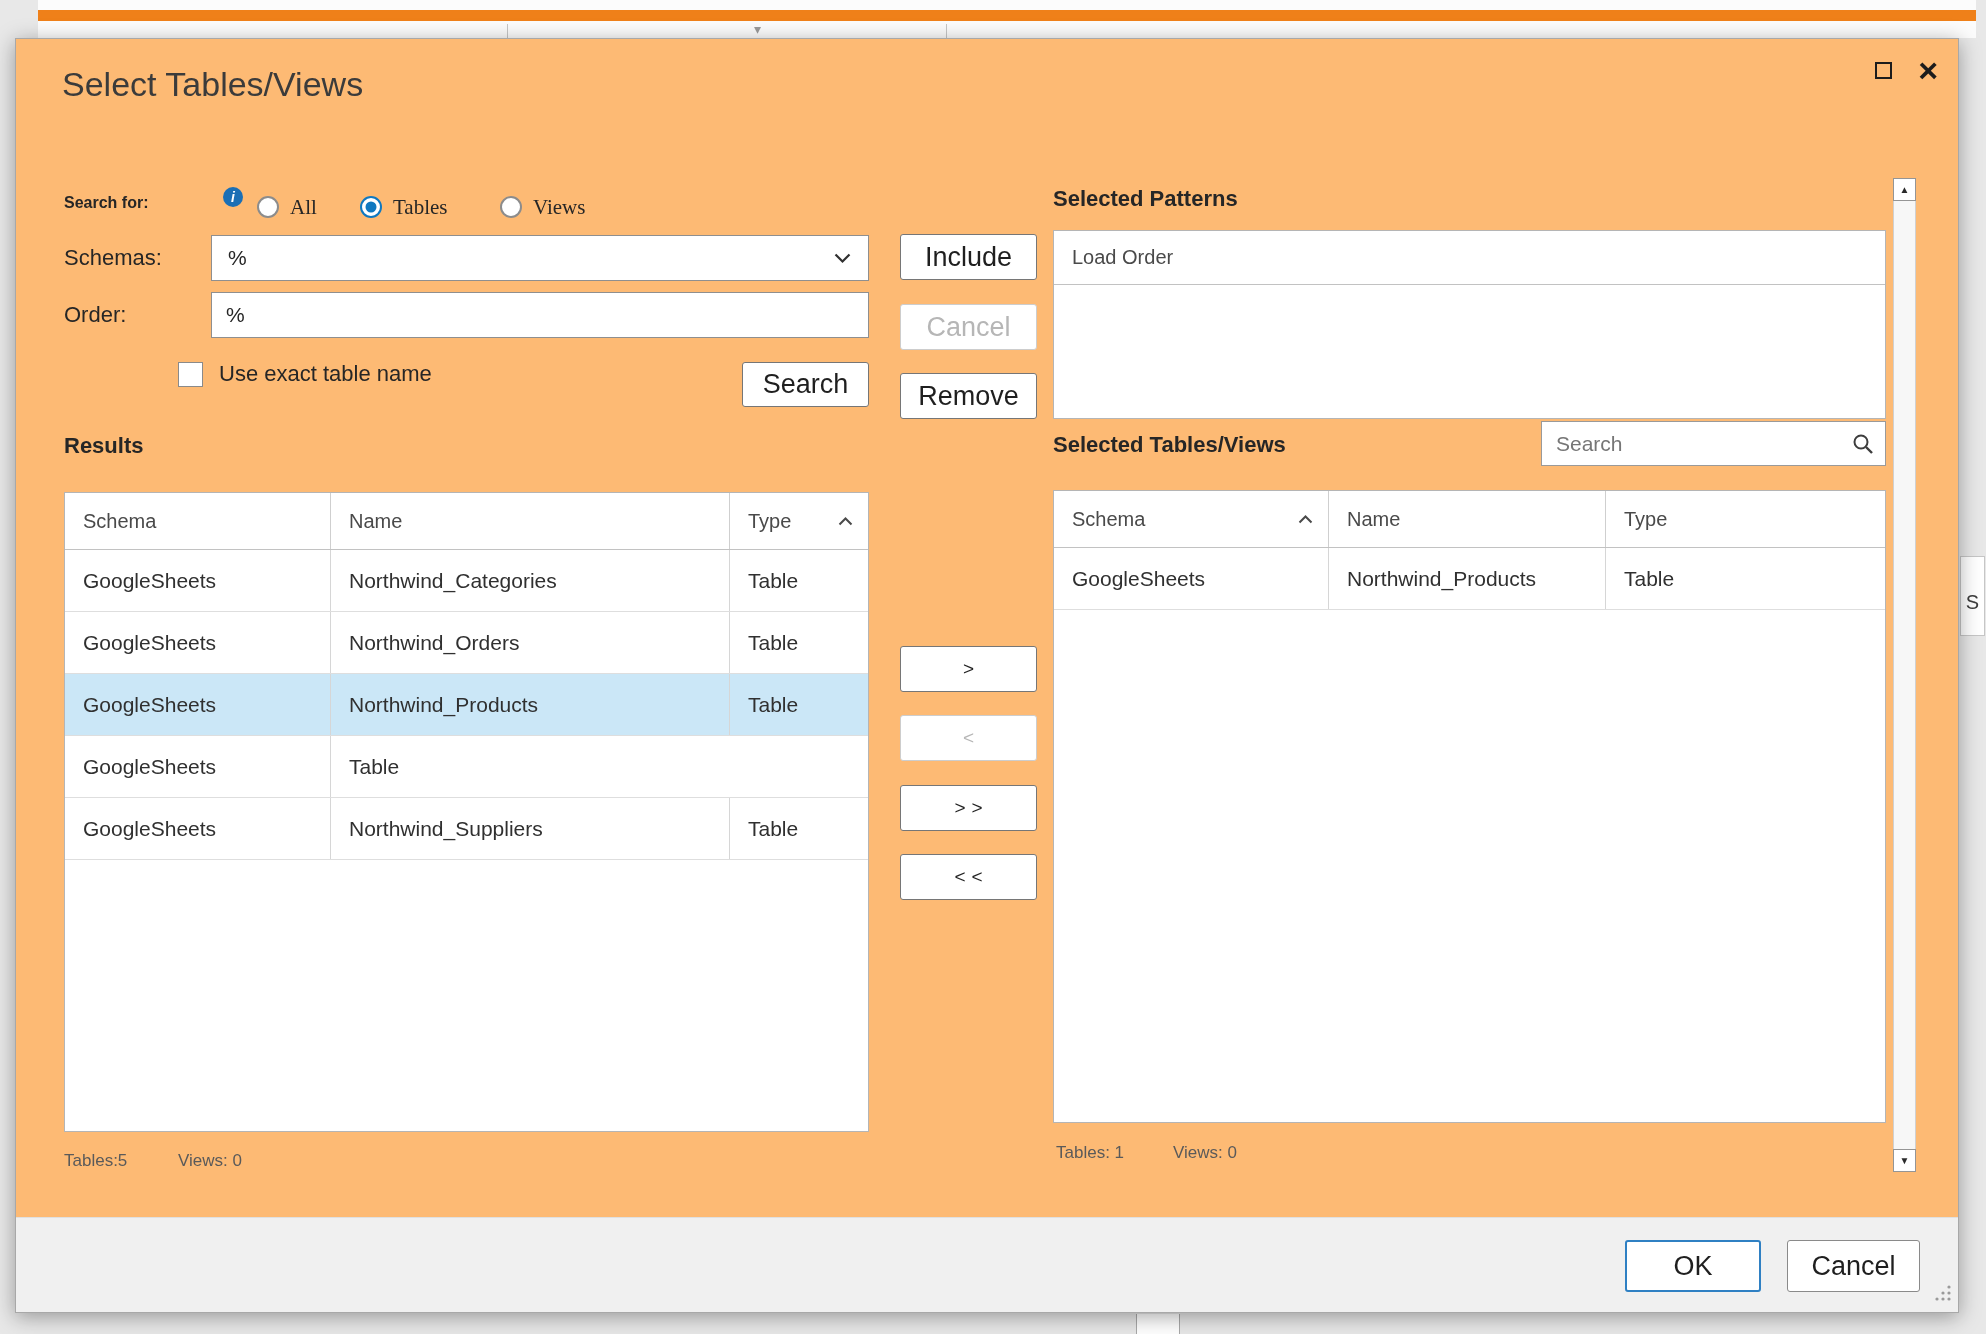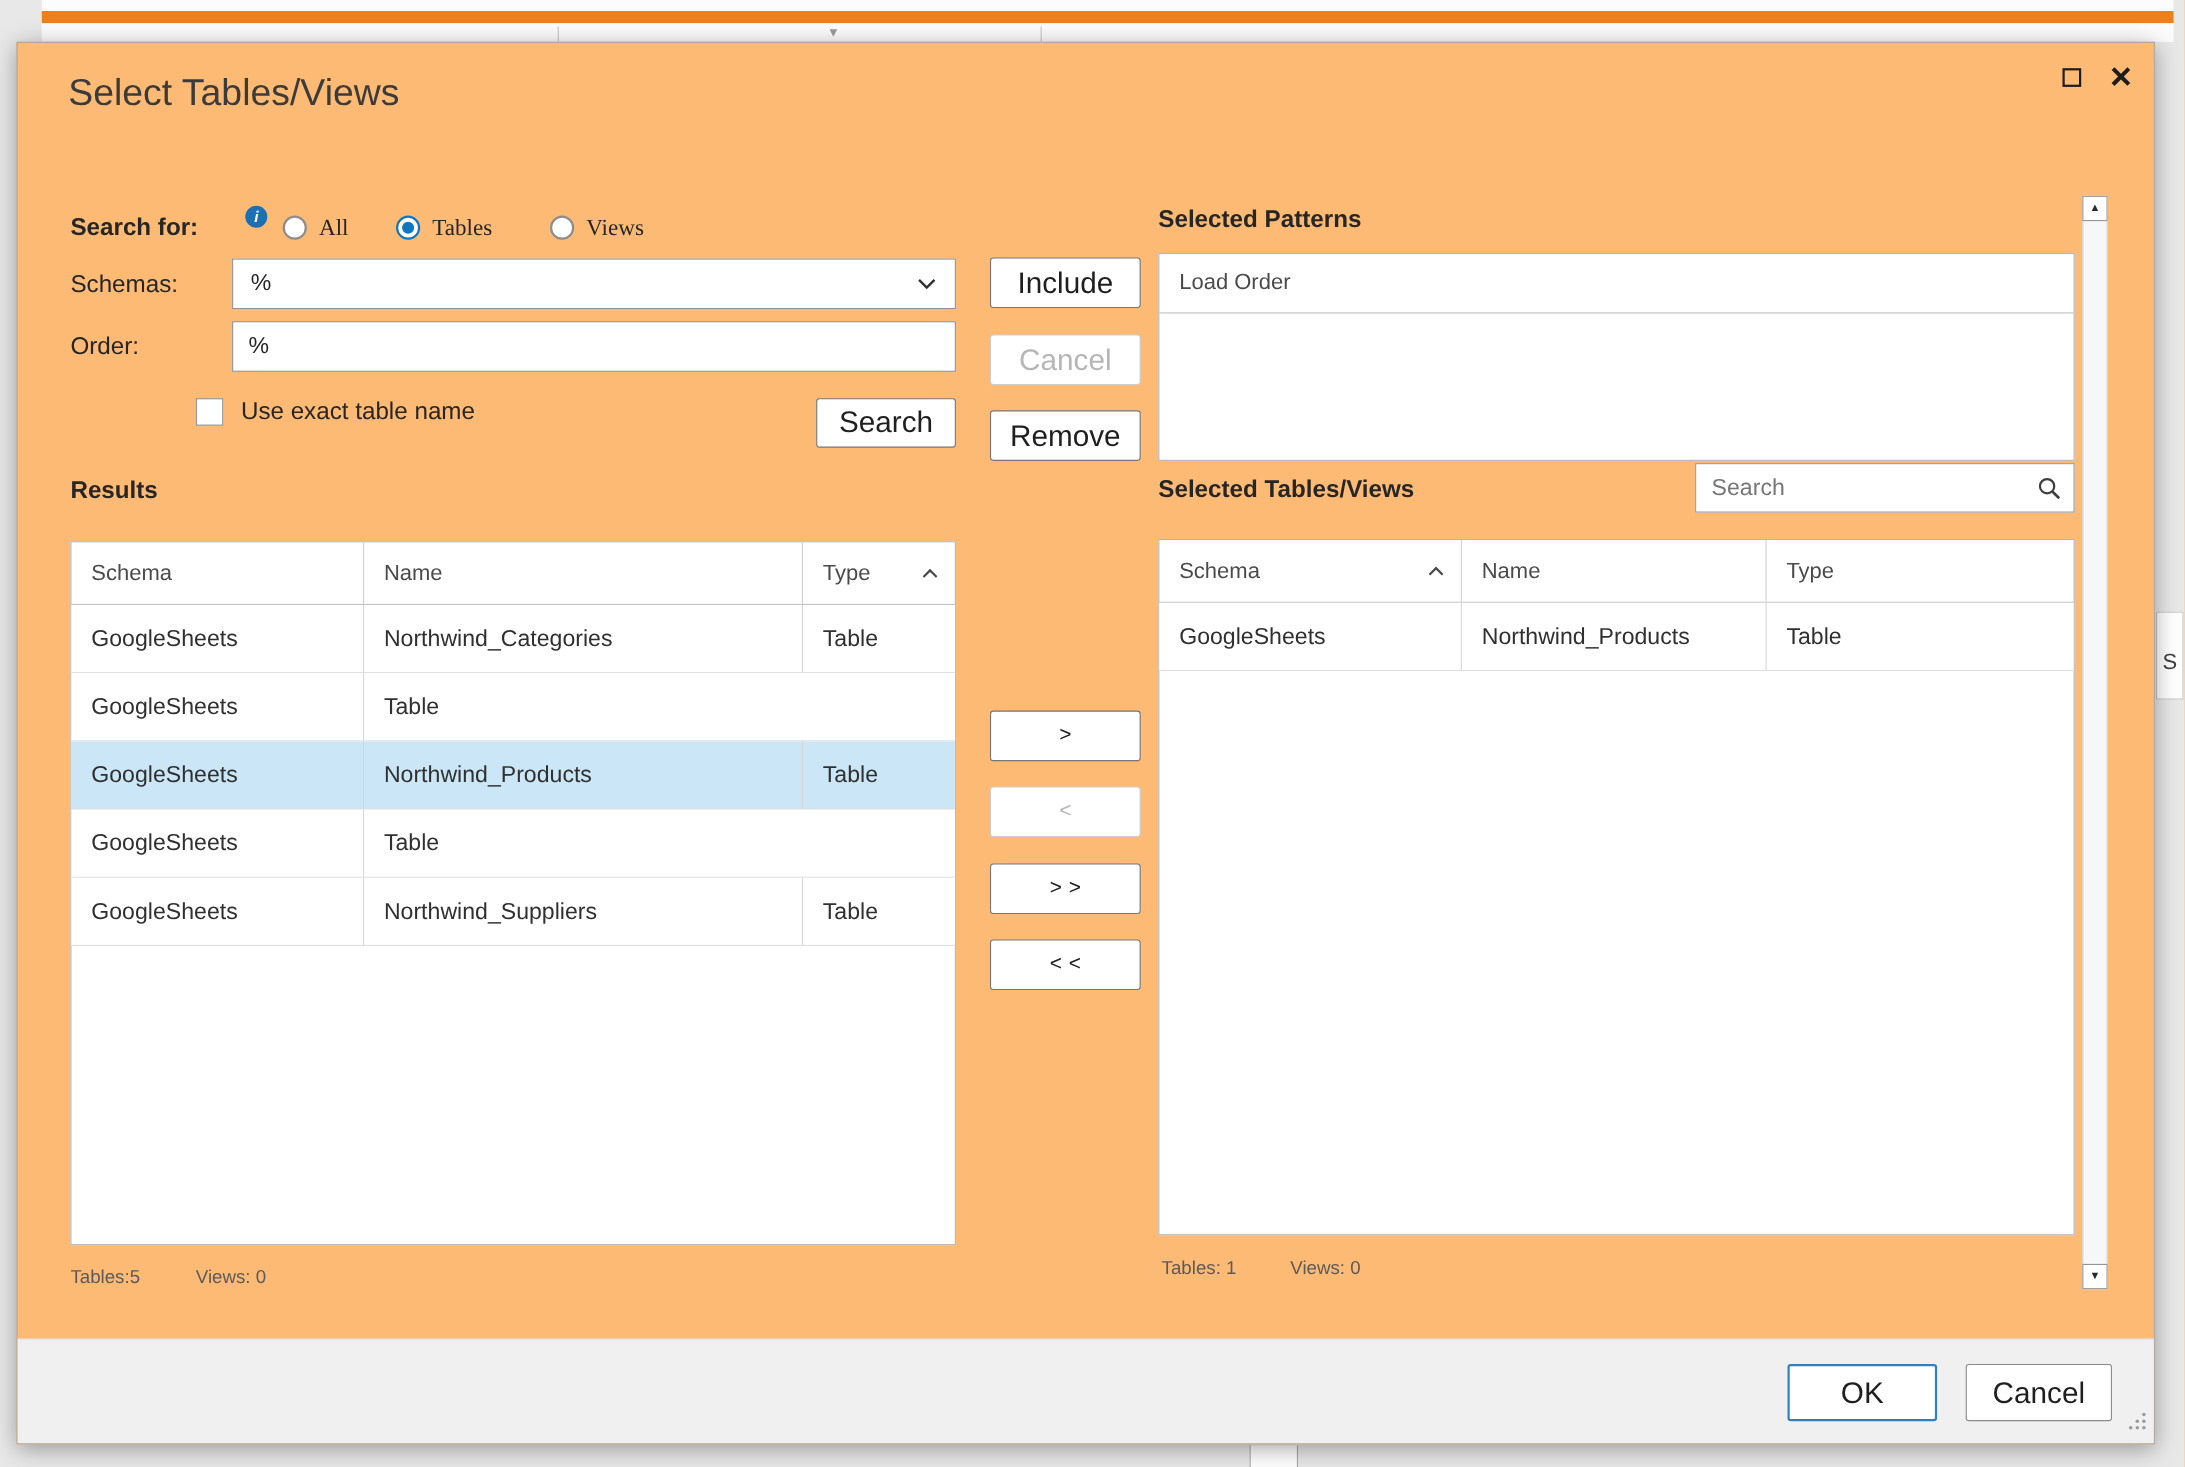--- a/index.html
+++ b/index.html
@@ -25,21 +25,21 @@
   .dialog { position:absolute; left:15px; top:38px; width:1944px; height:1275px; background:#fdba74;
     border:1px solid #a8a8a8; box-shadow:0 4px 20px rgba(0,0,0,0.35); }
 
   .dlg-title { position:absolute; left:46px; top:26px; font-size:34px; font-weight:400; color:#3b3b3b; }
 
   .win-controls { position:absolute; top:16px; right:20px; display:flex; gap:26px; align-items:center; height:30px; }
   .win-max { width:17px; height:17px; border:2px solid #1c1c1c; display:inline-block; cursor:pointer; }
   .win-close { font-size:34px; font-weight:700; color:#1c1c1c; line-height:26px; cursor:pointer; }
 
   
-  .lbl-bold { position:absolute; font-weight:700; font-size:22px; color:#262626; }
+  .lbl-bold { position:absolute; font-weight:700; font-size:16px; color:#262626; }
   .form-label { position:absolute; font-size:22px; color:#262626; }
 
   .info-icon { position:absolute; left:207px; top:148px; width:20px; height:20px; border-radius:50%;
     background:#1b6fb5; color:#fff; font-size:14px; font-weight:700; font-style:italic;
     display:flex; align-items:center; justify-content:center; }
 
   .radio-group { position:absolute; top:156px; display:flex; align-items:center; gap:11px; cursor:pointer; height:24px; }
   .rdot { width:22px; height:22px; border-radius:50%; border:2px solid #8c8c8c; background:#fff; position:relative; flex:none; }
   .radio-group.checked .rdot { border-color:#0f78c0; }
   .radio-group.checked .rdot::after { content:""; position:absolute; left:50%; top:50%;
@@ -208,20 +208,21 @@
         </span>
       </div>
     </div>
     <div class="tr">
       <div class="td col1">GoogleSheets</div>
       <div class="td col2">Northwind_Categories</div>
       <div class="td col3">Table</div>
     </div>
     <div class="tr">
       <div class="td col1">GoogleSheets</div>
+      <div class="td col2">Northwind_Orders</div>
       <div class="td col3">Table</div>
     </div>
     <div class="tr selected">
       <div class="td col1">GoogleSheets</div>
       <div class="td col2">Northwind_Products</div>
       <div class="td col3">Table</div>
     </div>
     <div class="tr">
       <div class="td col1">GoogleSheets</div>
       <div class="td col3">Table</div>

